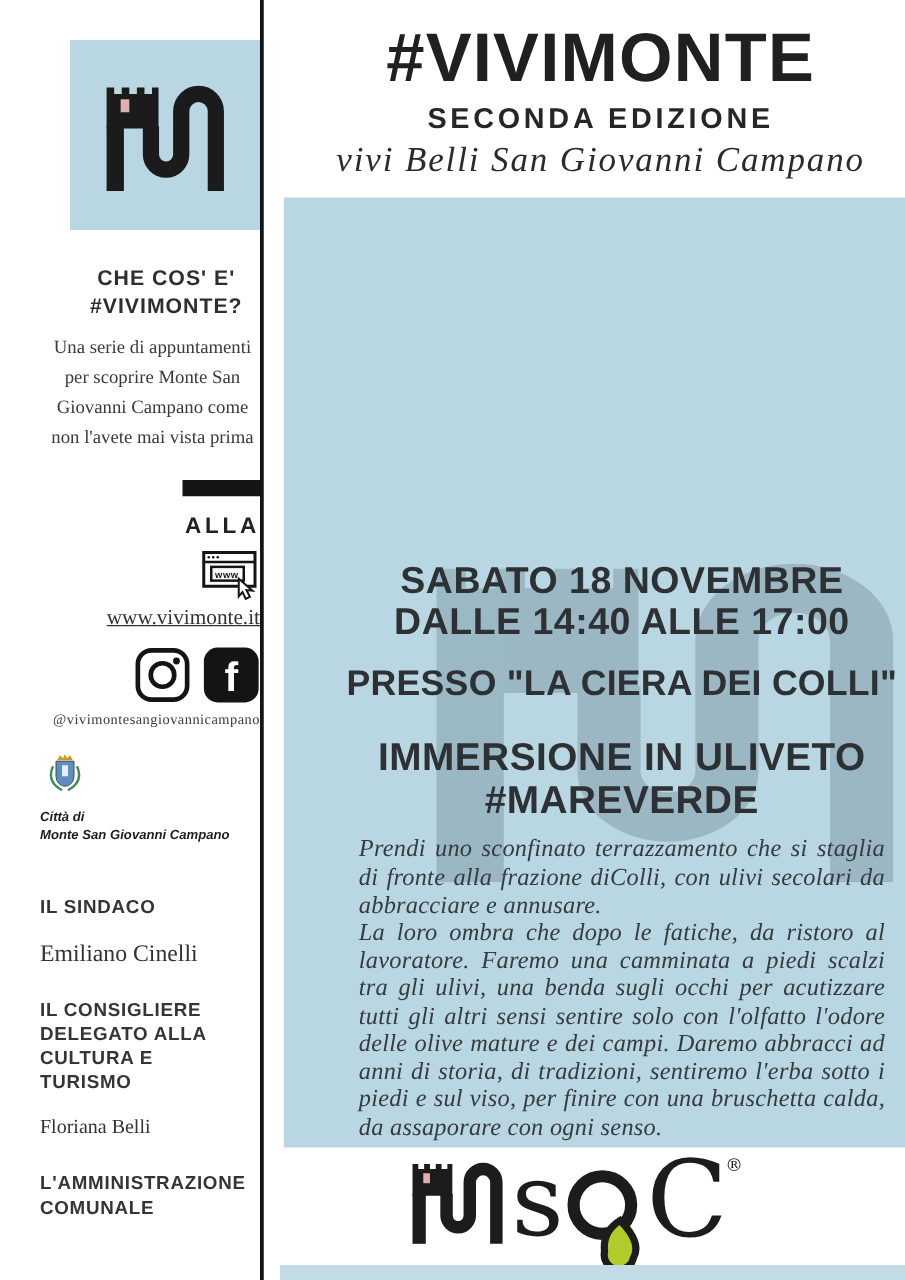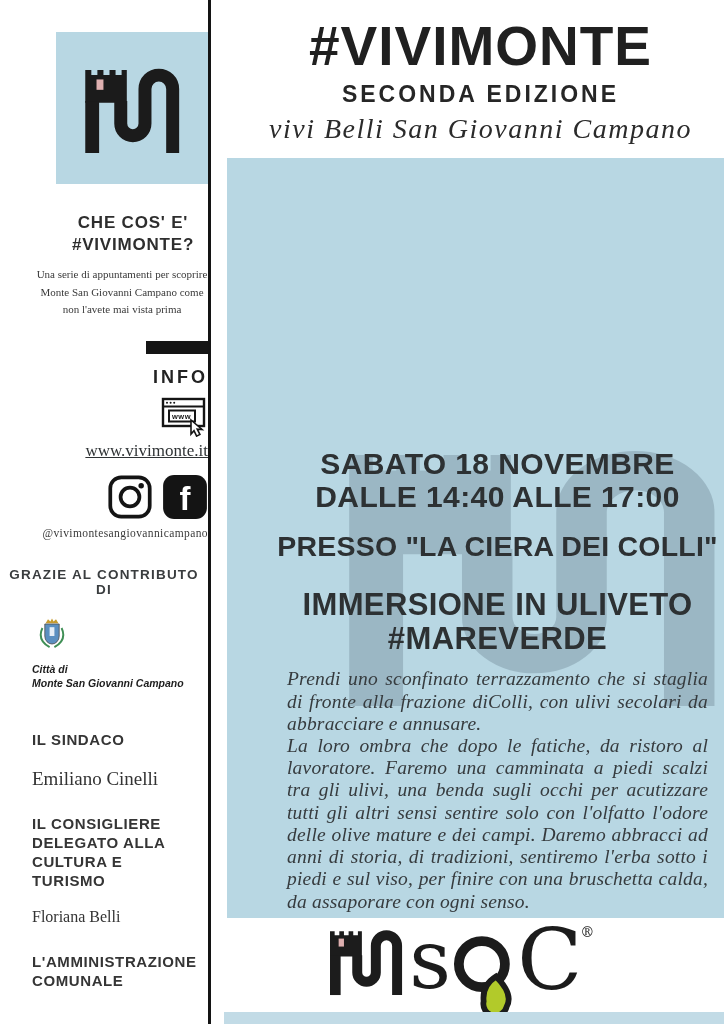--- a/index.html
+++ b/index.html
@@ -17,21 +17,21 @@
   .logo-box{
     margin-top:32px;width:152px;height:152px;background:#b8d7e3;
     display:flex;align-items:center;justify-content:center;flex:0 0 auto;
   }
   .logo-box svg{width:104px;height:90px;color:#1b1b1b;}
   .about-heading{
     margin:28px 0 0;width:150px;font-size:17px;font-weight:bold;
     letter-spacing:.8px;line-height:1.3;color:#2e2e2e;
   }
   .about-text{
-    margin:10px 0 0;width:172px;font-size:11px;line-height:1.6;color:#3a3a3a;
+    margin:10px 0 0;width:172px;font-size:15px;line-height:1.6;color:#3a3a3a;
   }
   .bar{margin-top:22px;width:62px;height:13px;background:#151515;}
   .info-label{margin-top:13px;font-size:18px;font-weight:bold;letter-spacing:3px;color:#222;}
   .www-icon{margin-top:7px;width:48px;height:42px;}
   .site-link{margin-top:4px;font-size:17px;color:#2f3335;text-decoration:underline;cursor:pointer;}
   .socials{margin-top:13px;display:flex;gap:9px;align-items:center;}
   .socials svg{cursor:pointer;}
   .handle{margin-top:7px;font-size:11.5px;letter-spacing:.4px;color:#3a3a3a;}
   .thanks{margin-top:28px;font-size:13.5px;font-weight:bold;letter-spacing:1.2px;color:#3a3d3f;}
   .city{margin-top:18px;width:176px;text-align:left;font-style:italic;}
@@ -98,21 +98,21 @@
     <div class="logo-box">
       <svg viewBox="0 0 120 104">
           <use href="#glyph-castle"></use>
         </svg>
     </div>
 
     <h2 class="about-heading">CHE COS' E' #VIVIMONTE?</h2>
     <p class="about-text serif">Una serie di appuntamenti per scoprire Monte San Giovanni Campano come non l'avete mai vista prima</p>
 
     <div class="bar"></div>
-    <div class="info-label">INFO</div>
+    <div class="info-label">ALLA</div>
 
     <svg class="www-icon" viewBox="0 0 48 42">
       <rect x="3" y="4" width="41" height="27" fill="#fff" stroke="#141414" stroke-width="2.4"></rect>
       <line x1="3" y1="11.5" x2="44" y2="11.5" stroke="#141414" stroke-width="2"></line>
       <circle cx="7" cy="7.7" r="1" fill="#141414"></circle>
         <circle cx="10.6" cy="7.7" r="1" fill="#141414"></circle>
         <circle cx="14.2" cy="7.7" r="1" fill="#141414"></circle>
       <rect x="9" y="15.5" width="26" height="11" fill="#fff" stroke="#141414" stroke-width="2"></rect>
       <text x="12" y="24.3" font-size="7.5" font-weight="bold" font-family="Liberation Sans, sans-serif" fill="#141414" letter-spacing=".5">www</text>
       <path d="M31,25 L42,34.5 l-4.8,-0.4 2.7,5.4 -3.3,1.6 -2.6,-5.4 -3,3.4 Z" fill="#fff" stroke="#141414" stroke-width="1.6"></path>
@@ -127,21 +127,20 @@
         <circle cx="31.2" cy="10.8" r="2.5" fill="#141414"></circle>
       </svg>
       <svg width="46" height="46" viewBox="0 0 42 42">
         <rect x="1" y="1" width="40" height="40" rx="10" fill="#141414"></rect>
         <text x="16" y="33" font-size="30" font-weight="bold" font-family="Liberation Sans, sans-serif" fill="#fff">f</text>
       </svg>
     </div>
 
     <div class="handle serif">@vivimontesangiovannicampano</div>
 
-    <div class="thanks">GRAZIE AL CONTRIBUTO DI</div>
 
     <div class="city">
       <svg class="coa" width="32" height="42" viewBox="0 0 40 50">
         <path d="M12,9 l3,-5 3,3 2,-4 2,4 3,-3 3,5 z" fill="#c79b2e"></path>
         <path d="M8,15 q-7,15 9,24" fill="none" stroke="#3f8f55" stroke-width="2.4"></path>
         <path d="M32,15 q7,15 -9,24" fill="none" stroke="#3f8f55" stroke-width="2.4"></path>
         <path d="M11,10 h18 v15 a9,10 0 0 1 -18,0 z" fill="#5b8fc0" stroke="#4b4b4b" stroke-width="1"></path>
         <rect x="17" y="14" width="6" height="11" fill="#ffffff" opacity=".85"></rect>
       </svg>
       <div class="city-name">

